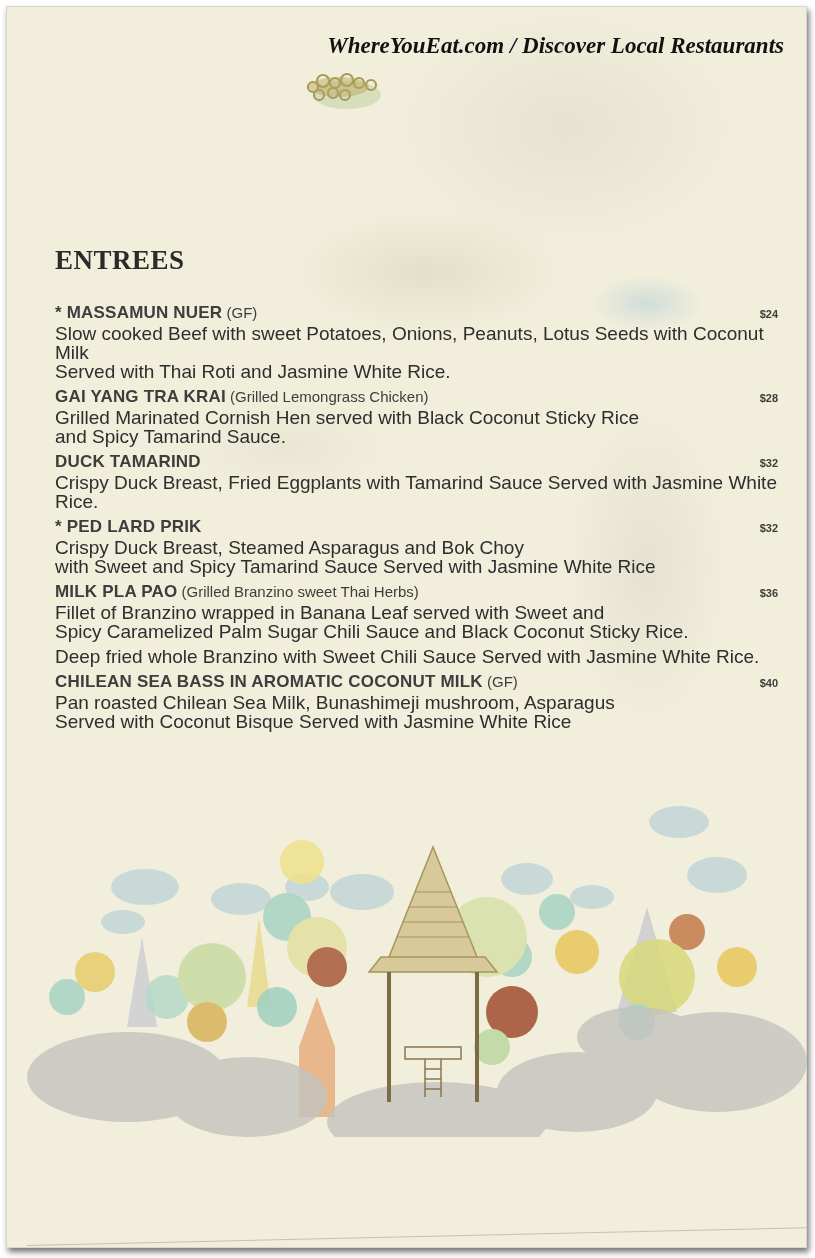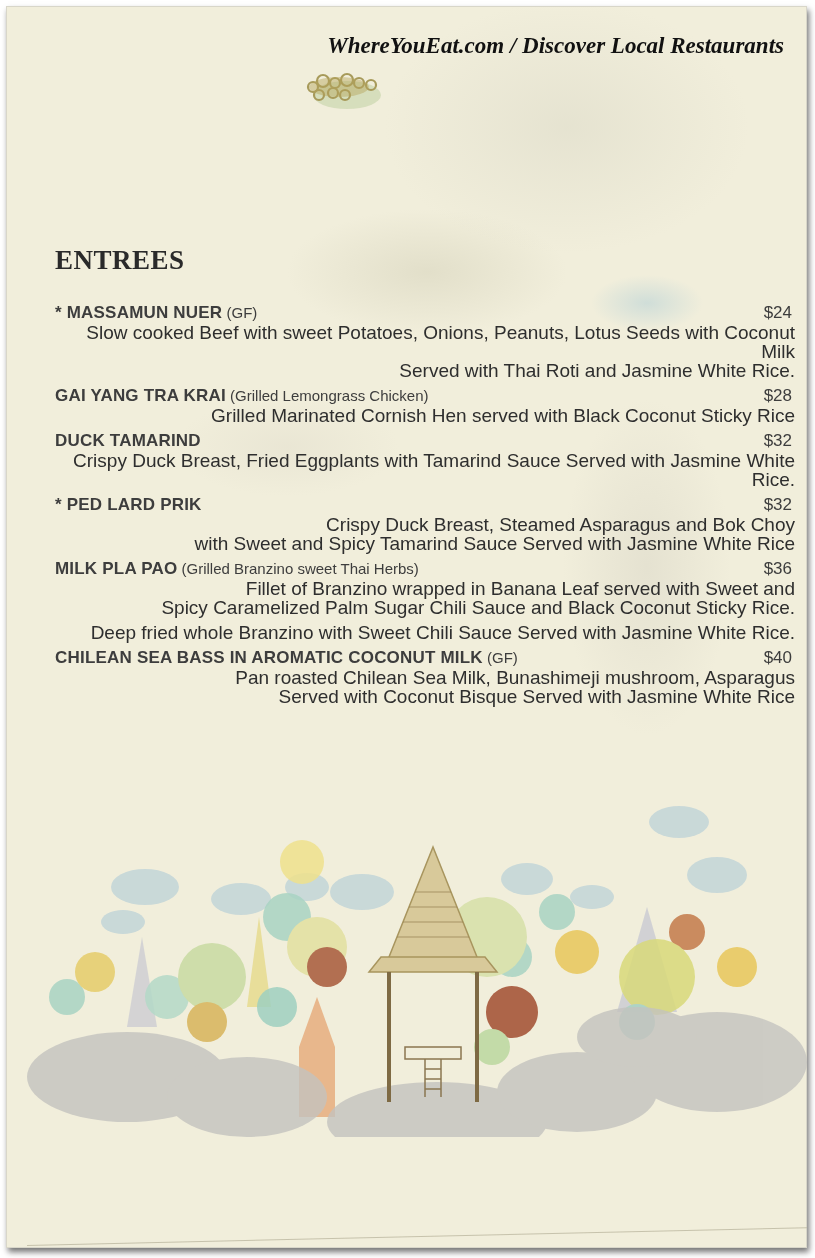--- a/index.html
+++ b/index.html
@@ -11,21 +11,20 @@
     position:absolute; left:6px; top:6px; width:799px; height:1240px;
     background:#f1eedb;
     background-image:
       radial-gradient(ellipse 260px 180px at 560px 120px, rgba(220,218,200,0.55), rgba(0,0,0,0) 70%),
       radial-gradient(ellipse 200px 90px at 420px 265px, rgba(216,213,190,0.6), rgba(0,0,0,0) 70%),
       radial-gradient(ellipse 80px 40px at 640px 296px, rgba(180,208,214,0.55), rgba(0,0,0,0) 70%),
       radial-gradient(ellipse 160px 70px at 280px 440px, rgba(226,222,205,0.5), rgba(0,0,0,0) 70%),
       radial-gradient(ellipse 120px 240px at 640px 560px, rgba(214,211,196,0.45), rgba(0,0,0,0) 70%);
     box-shadow: 2px 4px 6px rgba(0,0,0,0.55);
     border:1px solid #d8d6c9;
-    text-align:right;
   }
   .watermark {
     position:absolute; right:22px; top:26px;
     font-family:"Liberation Serif", serif; font-style:italic; font-weight:bold;
     font-size:23px; color:#111; letter-spacing:0px;
   }
   .cloud-ornament {
     position:absolute; left:292px; top:64px; width:90px; height:40px;
   }
   .section-title {
@@ -36,21 +35,21 @@
   .menu {
     position:absolute; left:48px; top:296px; width:740px;
   }
   .item { position:relative; margin-bottom:6px; }
   .item-head {
     display:flex; justify-content:space-between; align-items:baseline;
     font-size:17px; color:#3d3d3d; line-height:20px;
   }
   .name { font-weight:bold; letter-spacing:0.2px; }
   .note { font-weight:normal; font-size:15px; }
-  .price { font-weight:normal; font-size:17px; color:#3d3d3d; margin-right:3px; }
+  .price { font-weight:bold; font-size:11px; color:#3d3d3d; margin-right:17px; }
   .desc { font-size:19px; color:#2e2e2e; line-height:19px; }
   .illustration { position:absolute; left:10px; top:790px; width:790px; height:340px; }
   .fold-line {
     position:absolute; left:20px; top:1238px; width:780px; height:1px;
     background:rgba(170,165,140,0.6); transform:rotate(-1.3deg); transform-origin:left;
   }
 </style>
 </head>
 <body>
 
@@ -84,20 +83,21 @@
         </div>
       <div class="desc">Slow cooked Beef with sweet Potatoes, Onions, Peanuts, Lotus Seeds with Coconut Milk</div>
       <div class="desc">Served with Thai Roti and Jasmine White Rice.</div>
     </div>
     <div class="item">
       <div class="item-head">
           <span><span class="name">GAI YANG TRA KRAI</span><span class="note"> (Grilled Lemongrass Chicken)</span></span>
           <span class="price">$28</span>
         </div>
       <div class="desc">Grilled Marinated Cornish Hen served with Black Coconut Sticky Rice</div>
+      <div class="desc">and Spicy Tamarind Sauce.</div>
     </div>
     <div class="item">
       <div class="item-head">
           <span><span class="name">DUCK TAMARIND</span><span class="note"></span></span>
           <span class="price">$32</span>
         </div>
       <div class="desc">Crispy Duck Breast, Fried Eggplants with Tamarind Sauce Served with Jasmine White Rice.</div>
     </div>
     <div class="item">
       <div class="item-head">

